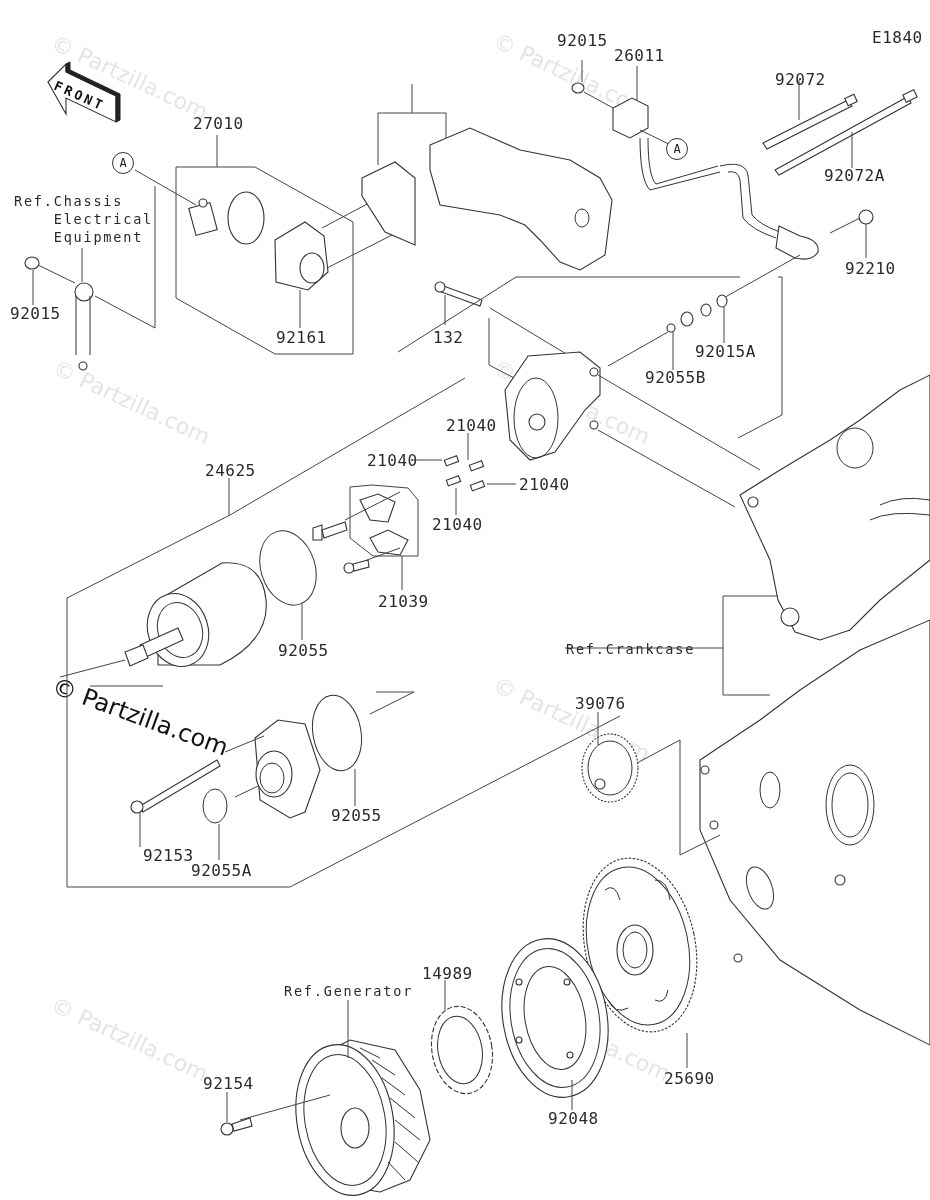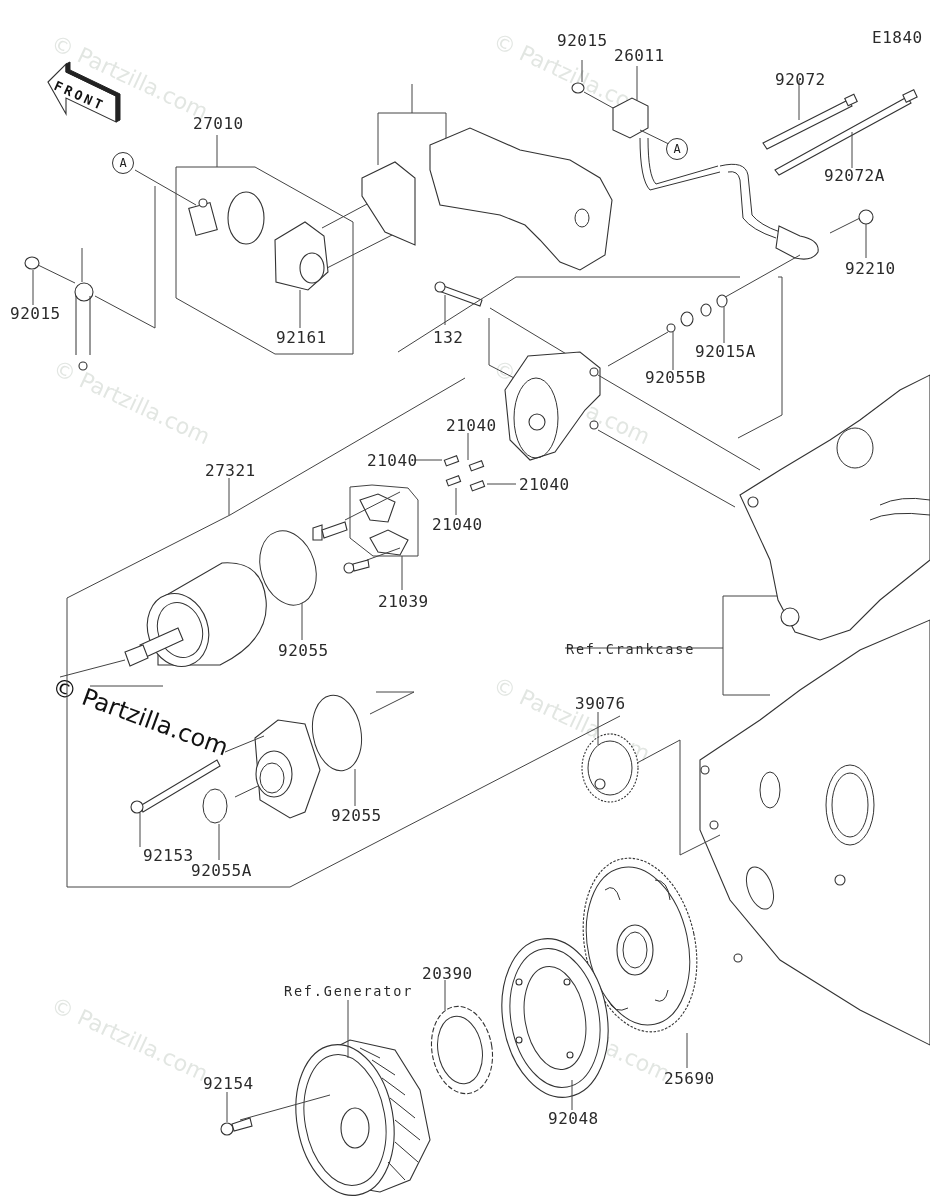--- a/index.html
+++ b/index.html
@@ -279,42 +279,45 @@
     </g>
   </svg>
 
   <div class="callout" style="left:112px;top:152px;">A</div>
   <div class="callout" style="left:666px;top:138px;">A</div>
 
   <div class="lbl" style="left:872px;top:30px;">E1840</div>
 
   <div style="position:absolute;left:58px;top:78px;font-family:'DejaVu Sans Mono',monospace;font-size:13px;font-weight:bold;letter-spacing:3px;transform:rotate(24deg);transform-origin:left top;color:#111;">FRONT</div>
 
+  <div class="ref" style="left:14px;top:192px;">Ref.Chassis
+    Electrical
+    Equipment</div>
   <div class="ref" style="left:566px;top:640px;">Ref.Crankcase</div>
   <div class="ref" style="left:284px;top:982px;">Ref.Generator</div>
 
   <div class="lbl" style="left:193px;top:116px;">27010</div>
   <div class="lbl" style="left:276px;top:330px;">92161</div>
   <div class="lbl" style="left:10px;top:306px;">92015</div>
   <div class="lbl" style="left:557px;top:33px;">92015</div>
   <div class="lbl" style="left:614px;top:48px;">26011</div>
   <div class="lbl" style="left:775px;top:72px;">92072</div>
   <div class="lbl" style="left:824px;top:168px;">92072A</div>
   <div class="lbl" style="left:845px;top:261px;">92210</div>
   <div class="lbl" style="left:433px;top:330px;">132</div>
   <div class="lbl" style="left:695px;top:344px;">92015A</div>
   <div class="lbl" style="left:645px;top:370px;">92055B</div>
-  <div class="lbl" style="left:205px;top:463px;">27321</div>
+  <div class="lbl" style="left:205px;top:463px;">24625</div>
   <div class="lbl" style="left:367px;top:453px;">21040</div>
   <div class="lbl" style="left:446px;top:418px;">21040</div>
   <div class="lbl" style="left:519px;top:477px;">21040</div>
   <div class="lbl" style="left:432px;top:517px;">21040</div>
   <div class="lbl" style="left:378px;top:594px;">21039</div>
   <div class="lbl" style="left:278px;top:643px;">92055</div>
   <div class="lbl" style="left:331px;top:808px;">92055</div>
   <div class="lbl" style="left:115px;top:848px;margin-left:28px;">92153</div>
   <div class="lbl" style="left:191px;top:863px;">92055A</div>
   <div class="lbl" style="left:575px;top:696px;">39076</div>
-  <div class="lbl" style="left:422px;top:966px;">20390</div>
+  <div class="lbl" style="left:422px;top:966px;">14989</div>
   <div class="lbl" style="left:548px;top:1111px;">92048</div>
   <div class="lbl" style="left:664px;top:1071px;">25690</div>
   <div class="lbl" style="left:203px;top:1076px;">92154</div>
 </div>
 
 </body></html>

